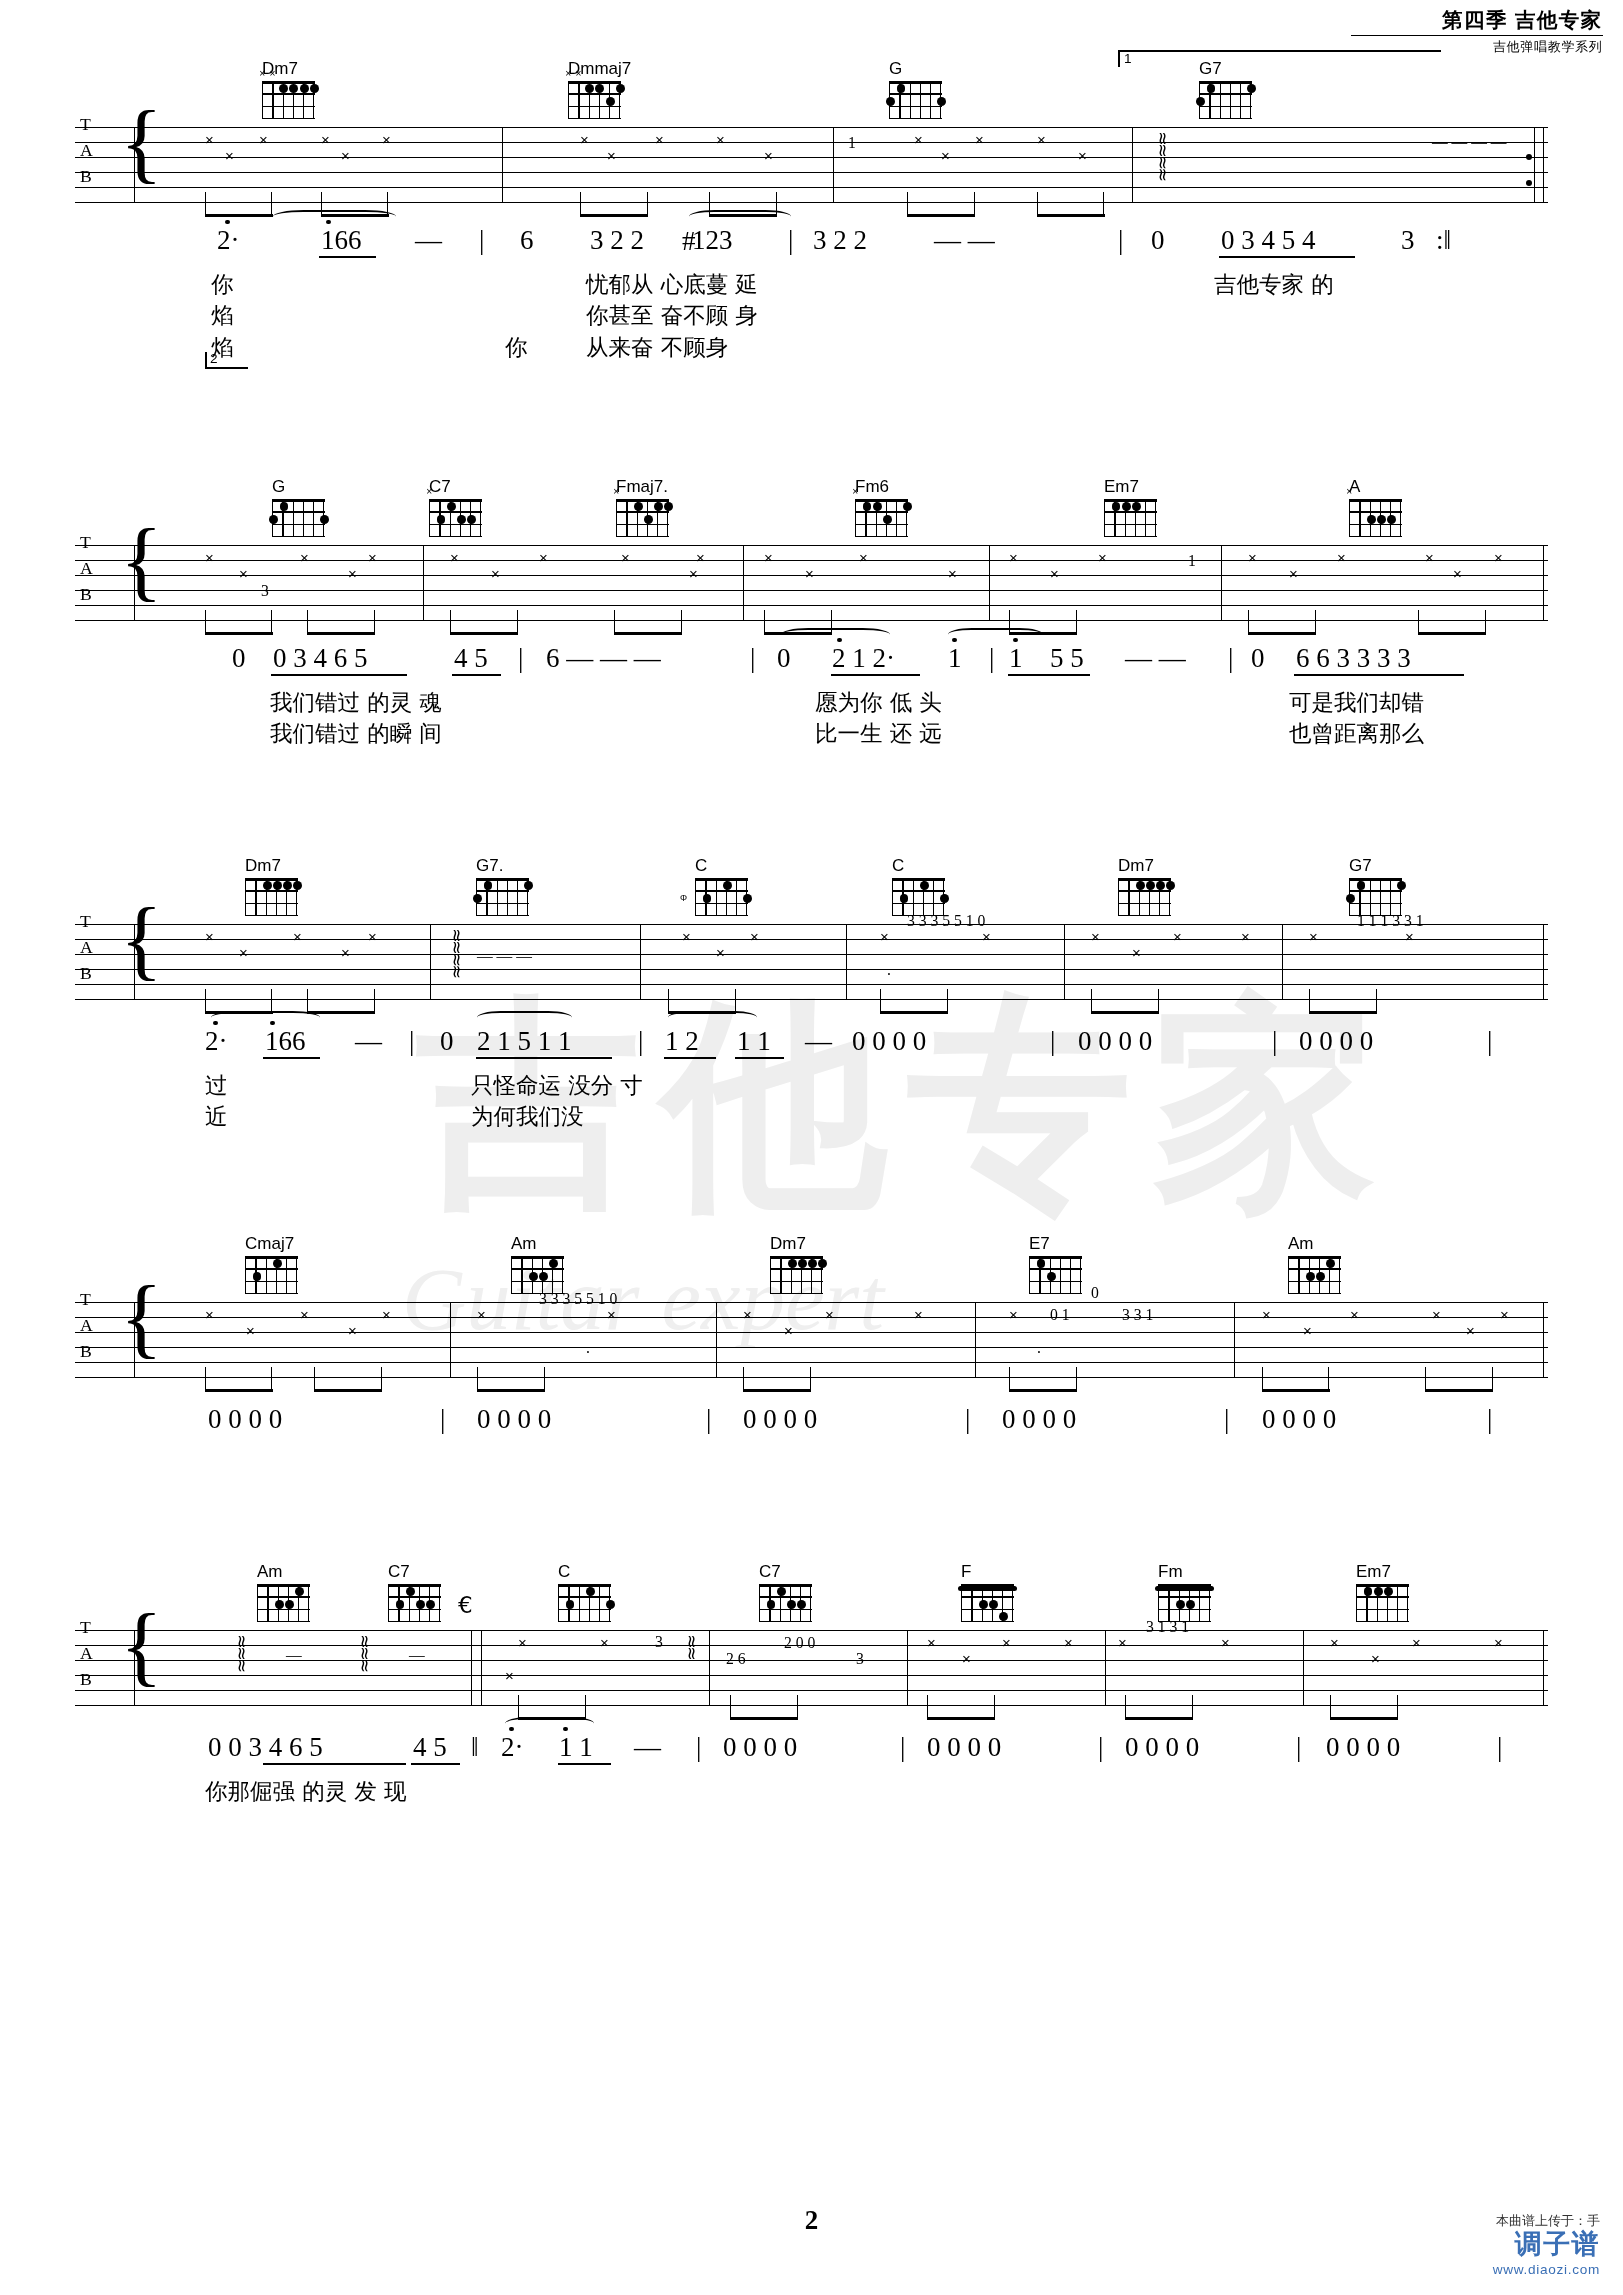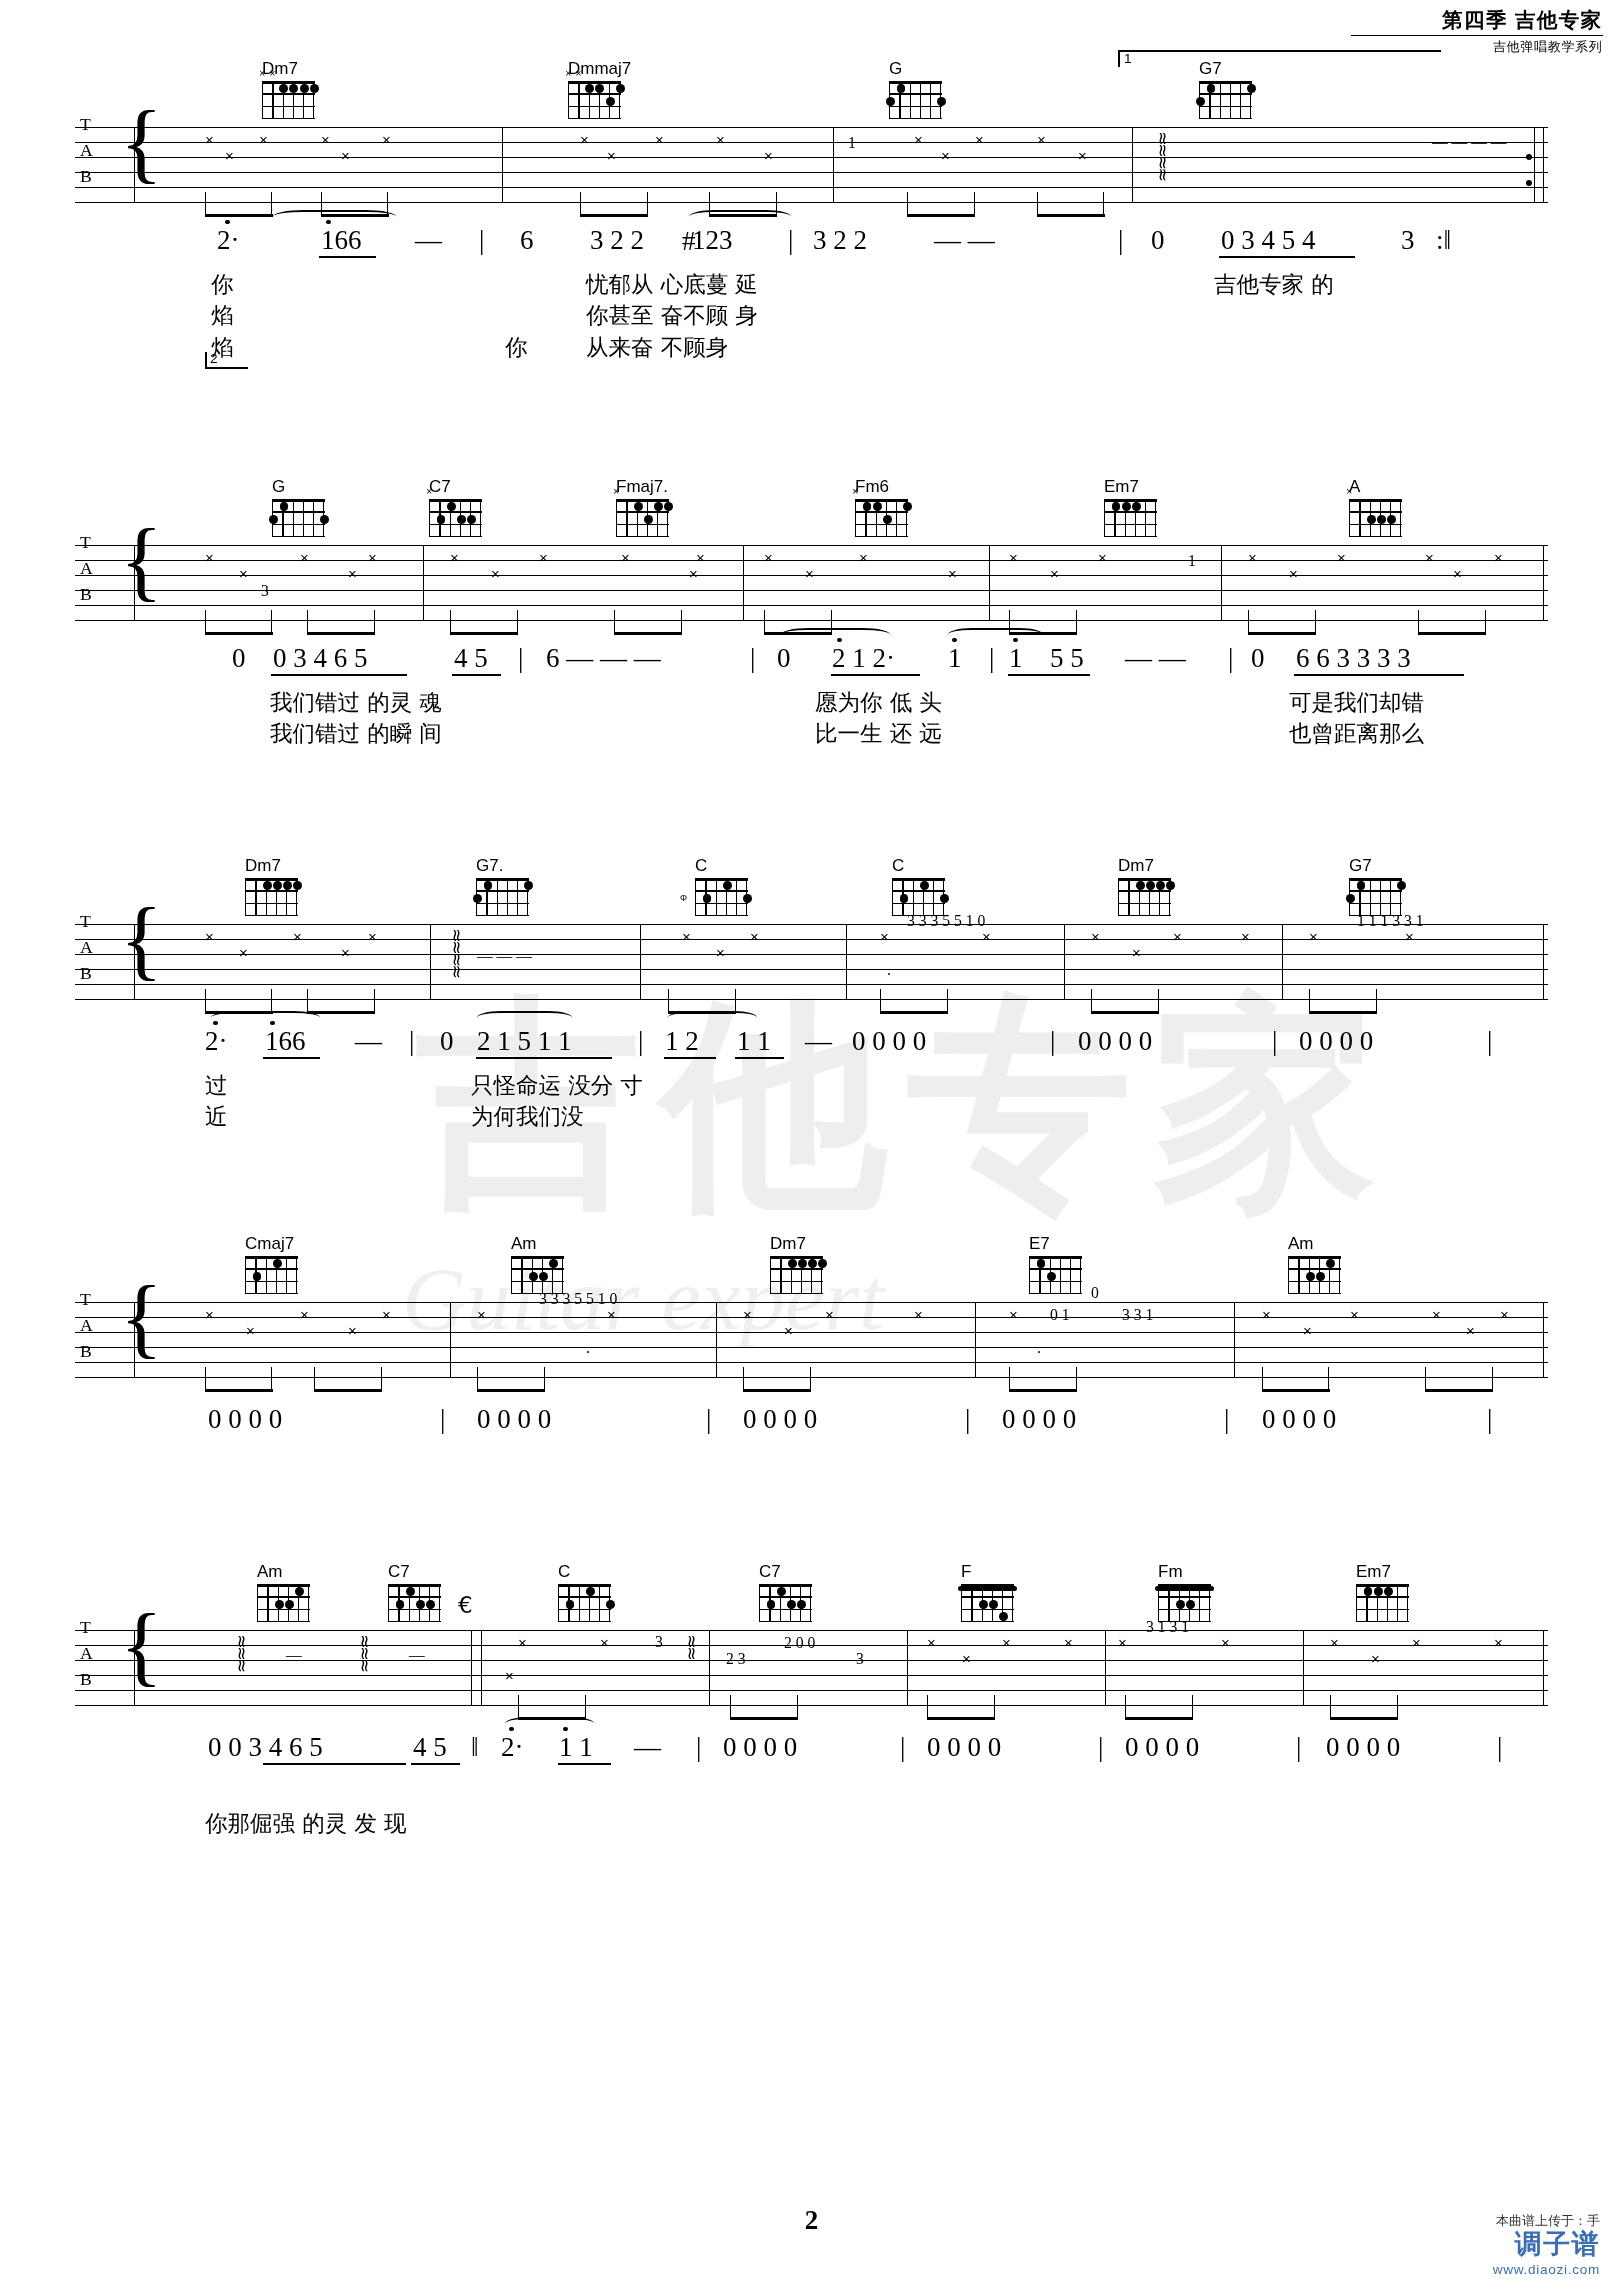--- a/index.html
+++ b/index.html
@@ -1021,21 +1021,21 @@
       <div class="tnum" style="left:286px;top:31px;">—</div>
       <div class="tnum" style="left:409px;top:31px;">—</div>
       <div class="wavy" style="left:232px;top:19px;height:71px;">≈≈≈</div>
       <div class="wavy" style="left:355px;top:19px;height:71px;">≈≈≈</div>
       <div class="segno" style="left:458px;top:-23px;">€</div>
       <div class="tnum" style="left:655px;top:17.7px;">3</div>
       <div class="xmark" style="left:518px;top:19px;">×</div>
         <div class="xmark" style="left:600px;top:19px;">×</div>
       <div class="xmark" style="left:505px;top:52px;">×</div>
       <div class="wavy" style="left:682px;top:19px;height:71px;">≈≈</div>
-      <div class="tnum" style="left:726px;top:35px;">2 3</div>
+      <div class="tnum" style="left:726px;top:35px;">2 6</div>
       <div class="tnum" style="left:784px;top:19px;">2 0 0</div>
       <div class="tnum" style="left:856px;top:35px;">3</div>
       <div class="xmark" style="left:927px;top:19px;">×</div>
         <div class="xmark" style="left:1002px;top:19px;">×</div>
       <div class="xmark" style="left:1064px;top:19px;">×</div>
       <div class="xmark" style="left:962px;top:35px;">×</div>
       <div class="tnum" style="left:1146px;top:2.7px;">3 1 3    1</div>
       <div class="xmark" style="left:1118px;top:19px;">×</div>
         <div class="xmark" style="left:1221px;top:19px;">×</div>
       <div class="xmark" style="left:1330px;top:19px;">×</div>
@@ -1076,21 +1076,21 @@
       <div class="note" style="left:900px;top:0;">|</div>
       <div class="note" style="left:927px;top:0;">0 0 0 0</div>
       <div class="note" style="left:1098px;top:0;">|</div>
       <div class="note" style="left:1125px;top:0;">0 0 0 0</div>
       <div class="note" style="left:1296px;top:0;">|</div>
       <div class="note" style="left:1326px;top:0;">0 0 0 0</div>
       <div class="note" style="left:1497px;top:0;">|</div>
       <div class="tie" style="left:505px;top:-15px;width:89px;"></div>
     </div>
 
-    <div class="mel" style="height:55px;margin-top:32px;">
+    <div class="mel" style="height:55px;">
       <div class="lyr" style="left:205px;top:0;">你那倔强 的灵 发   现</div>
     </div>
   </div>
 
   <div class="pagenum">2</div>
   <div class="wm-note">本曲谱上传于：手</div>
   <div class="wm-logo">
     <div class="lg">调子谱</div>
     <div class="lu">www.diaozi.com</div>
   </div>

